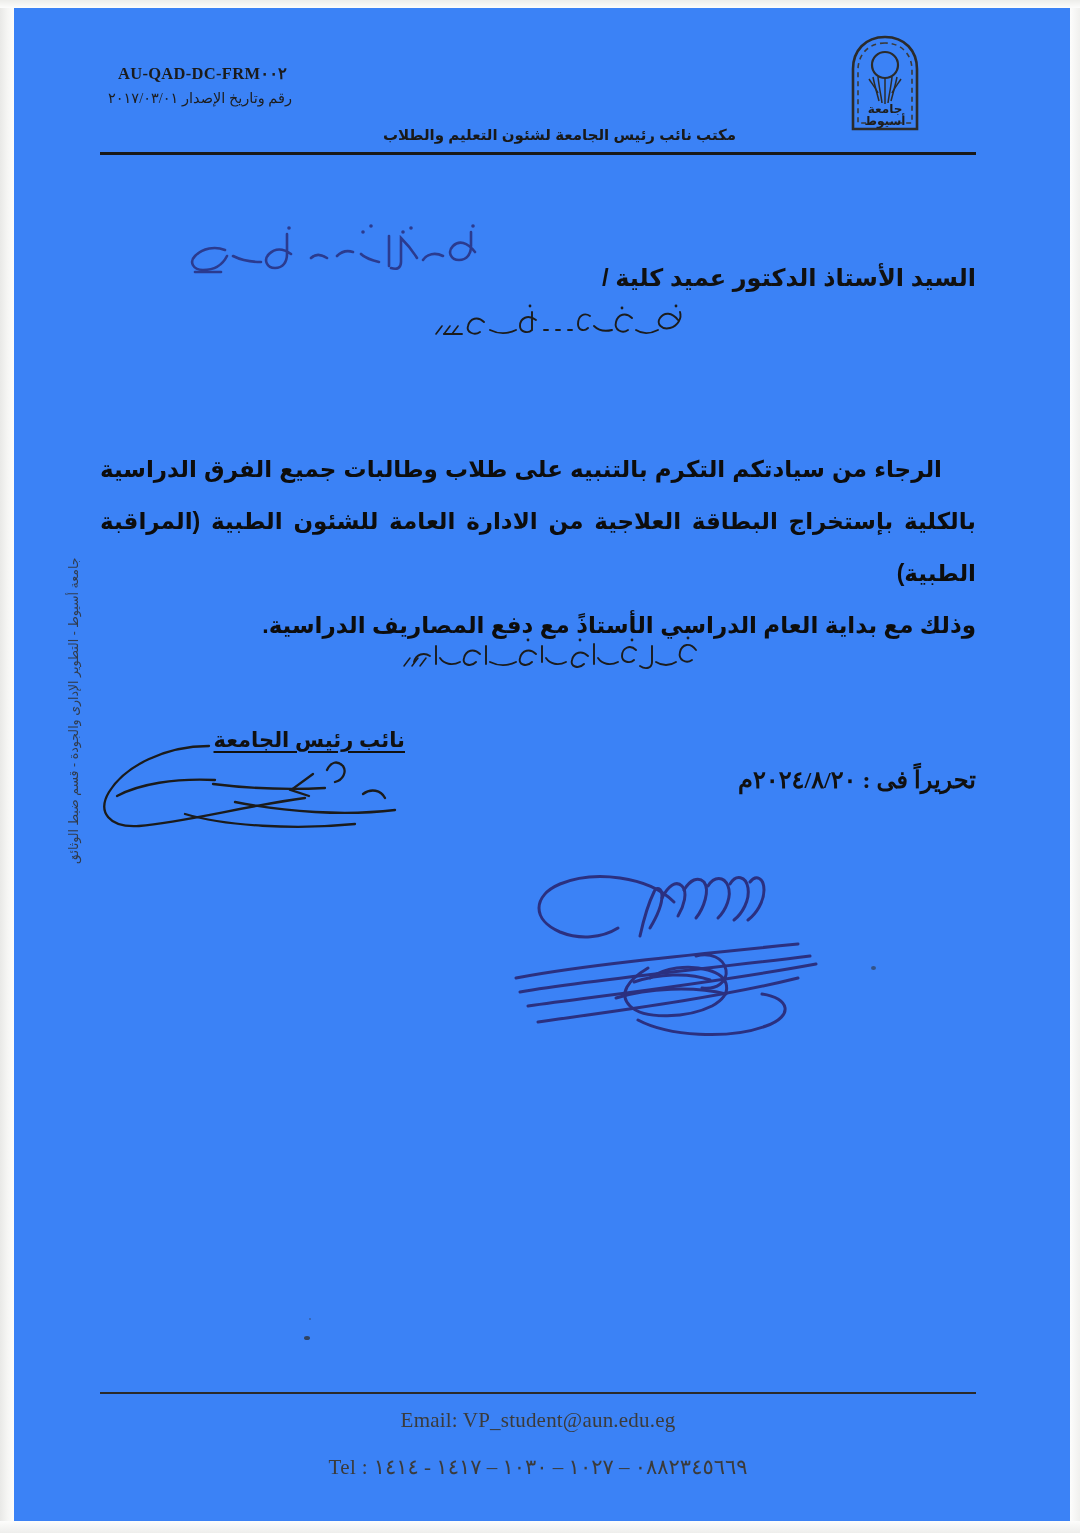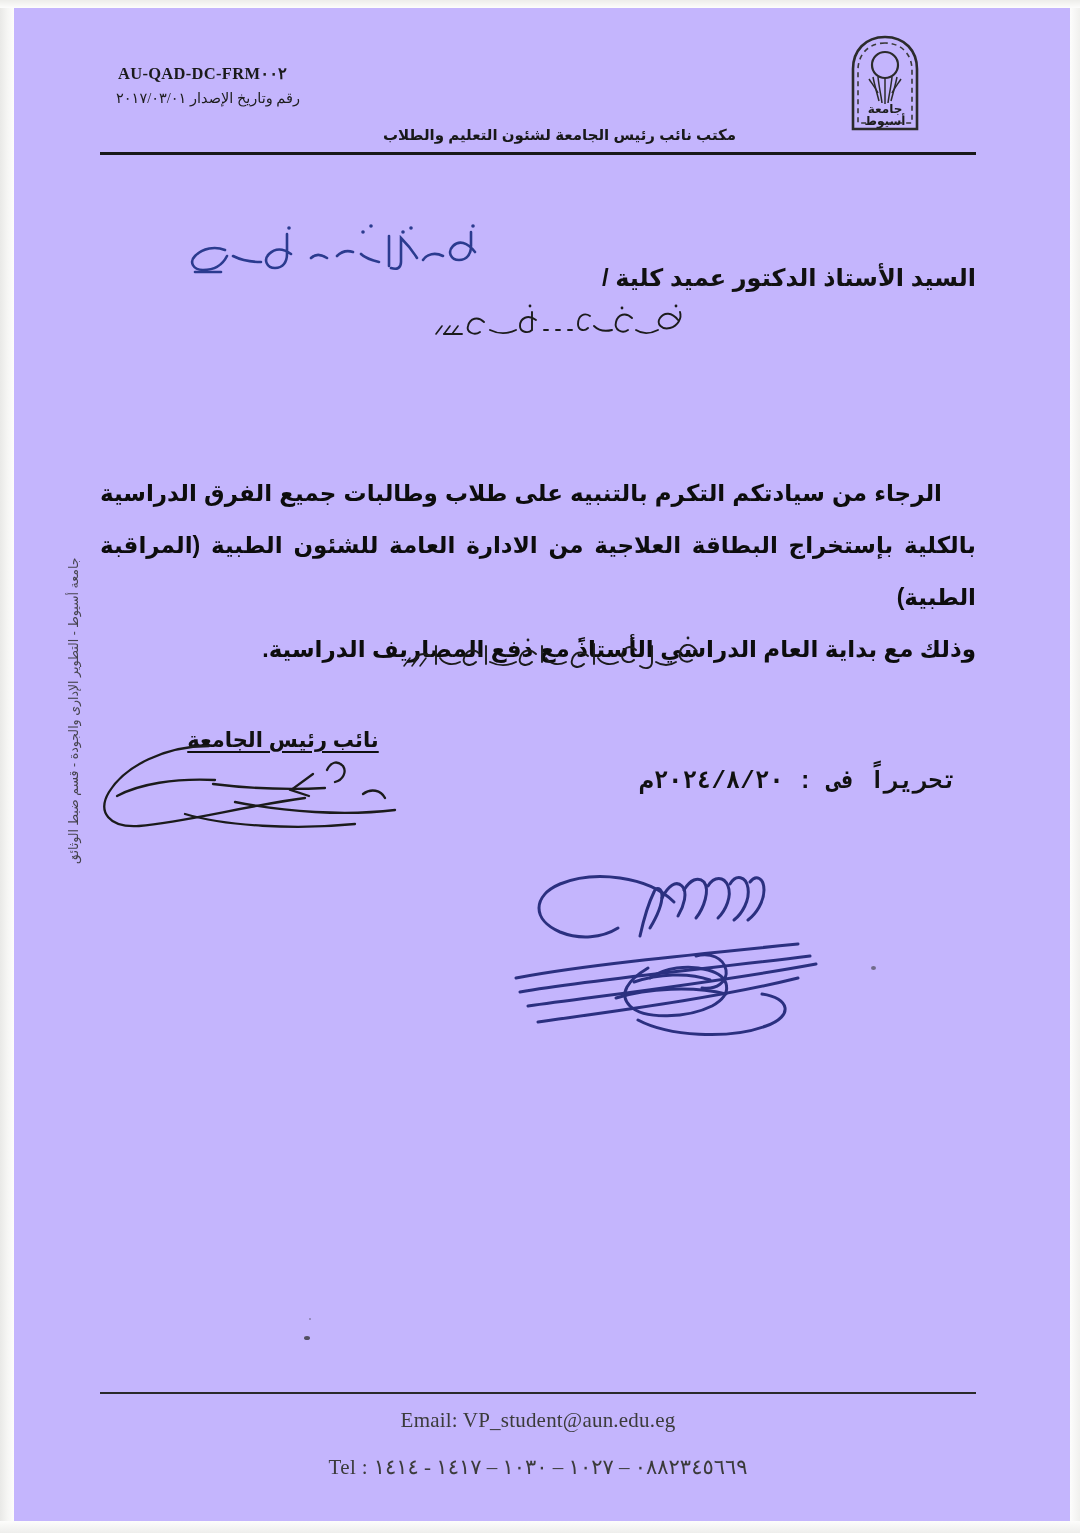--- a/index.html
+++ b/index.html
@@ -8,21 +8,21 @@
     padding: 0;
     background: #ffffff;
   }
   body {
     font-family: "Liberation Sans", "DejaVu Sans", sans-serif;
   }
   #page {
     position: relative;
     width: 1080px;
     height: 1533px;
-    background: #c4b5fd;
+    background: #3b82f6;
     overflow: hidden;
   }
   
   .scan-edge-left {
     position: absolute;
     left: 0; top: 0;
     width: 14px; height: 1533px;
     background: linear-gradient(90deg, #e9e9e7 0%, #f6f6f4 55%, #fdfdfc 100%);
   }
   .scan-edge-right {
@@ -55,21 +55,21 @@
     font-size: 16.5px;
     letter-spacing: 0.3px;
     color: #1b1b1b;
     white-space: nowrap;
   }
   .form-issue {
     position: absolute;
     left: 108px; top: 90px;
     width: 200px;
     direction: rtl;
-    text-align: center;
+    text-align: left;
     font-family: "Liberation Serif", "DejaVu Serif", serif;
     font-size: 14.5px;
     color: #1d1d1d;
     white-space: nowrap;
   }
 
   .logo {
     position: absolute;
     left: 843px; top: 33px;
     width: 84px; height: 104px;
@@ -134,44 +134,44 @@
     width: 876px;
     direction: rtl;
     text-align: justify;
     font-family: "Liberation Sans", "DejaVu Sans", sans-serif;
     font-weight: bold;
     color: #0d0d0d;
     font-size: 23px;
     letter-spacing: 0.4px;
   }
   .p1 { top: 362px; }
-  .p2 { top: 467px; }
+  .p2 { top: 443px; }
   .body-block p {
     margin: 0 0 0 0;
     line-height: 52px;
     text-align: justify;
     text-align-last: justify;
   }
   .body-block p.last {
     text-align-last: right;
   }
   .body-block p.indent-first { text-indent: 34px; }
 
   .closing-hw {
     position: absolute;
     left: 400px; top: 632px;
     width: 310px; height: 48px;
   }
 
   
   .sig-title {
     position: absolute;
-    left: 168px; top: 728px;
+    left: 175px; top: 728px;
     width: 230px;
-    text-align: center;
+    text-align: right;
     direction: rtl;
     font-family: "Liberation Sans", "DejaVu Sans", sans-serif;
     font-weight: bold;
     font-size: 21px;
     color: #111;
     text-decoration: underline;
     text-underline-offset: 4px;
     white-space: nowrap;
   }
   .sig-name {
@@ -189,23 +189,23 @@
   .sig-scribble {
     position: absolute;
     left: 95px; top: 740px;
     width: 350px; height: 110px;
   }
 
   .date-line {
     position: absolute;
     left: 620px; top: 766px;
     width: 356px;
-    text-align: center;
-    direction: rtl;
-    font-family: Liberation Mono, monospace;
+    text-align: right;
+    direction: rtl;
+    font-family: Liberation Serif, serif;
     font-weight: bold;
     font-size: 24px;
     color: #111;
     white-space: nowrap;
   }
 
   .big-signature {
     position: absolute;
     left: 498px; top: 860px;
     width: 330px; height: 200px;

